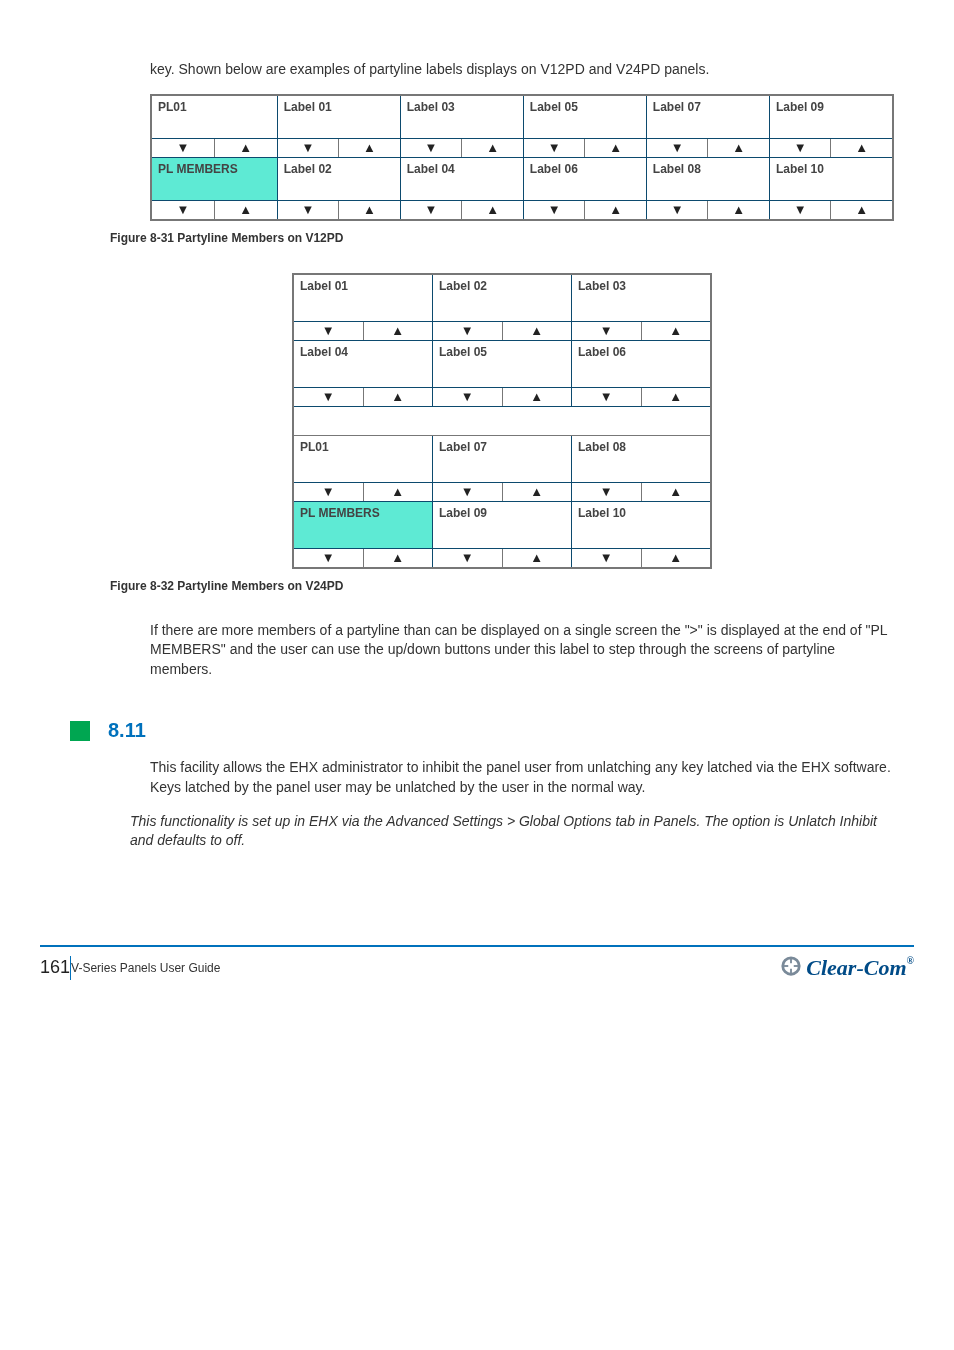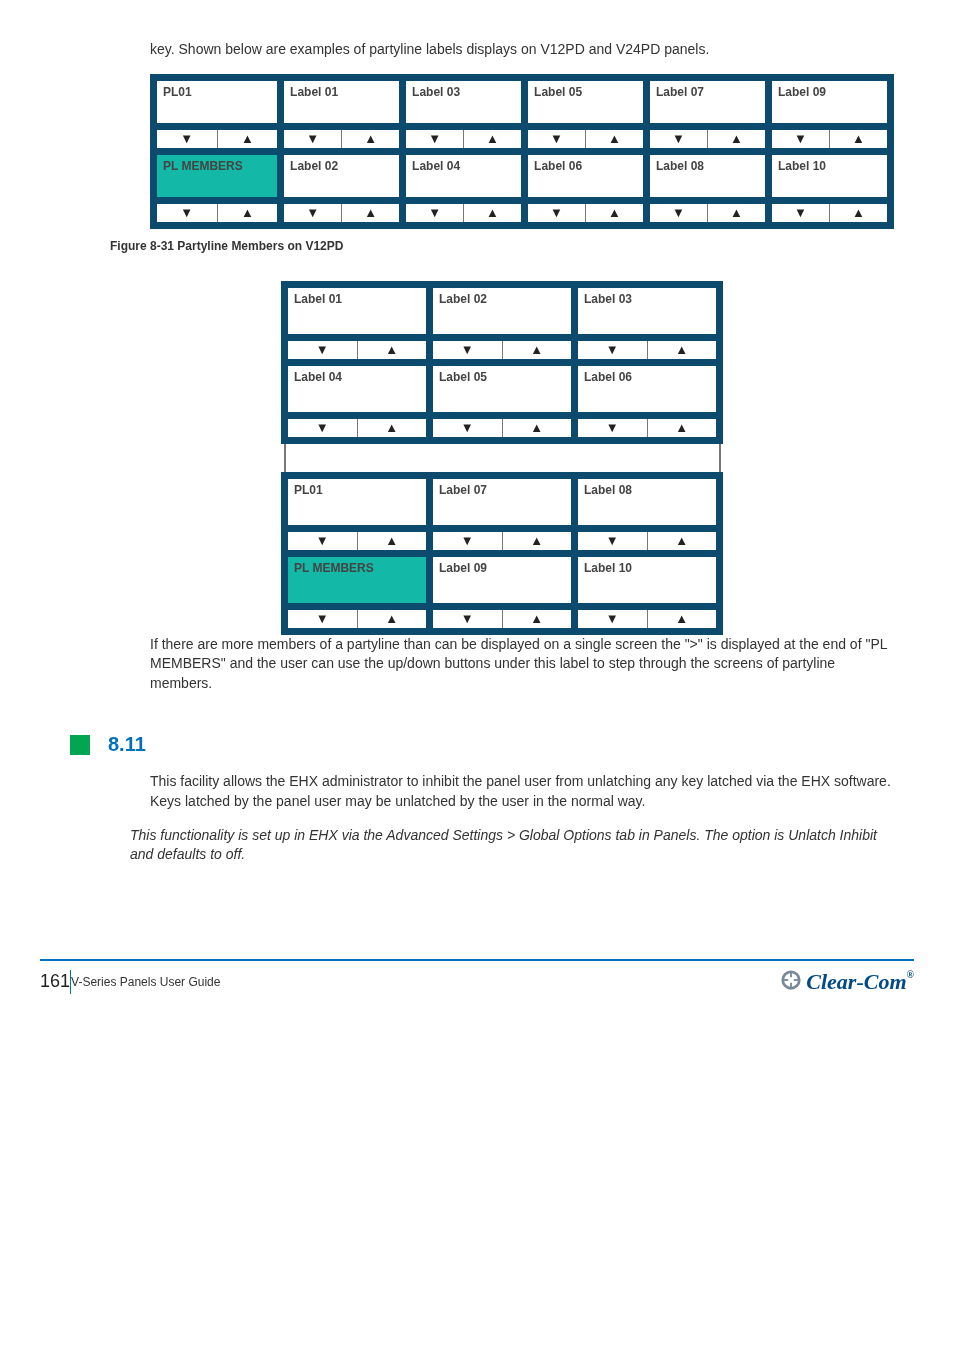--- a/index.html
+++ b/index.html
@@ -5,40 +5,40 @@
   body {
     margin: 0;
     padding: 0;
     background: #ffffff;
     font-family: Arial, Helvetica, sans-serif;
     font-size: 13px;
     color: #333;
     width: 954px;
   }
   .page {
-    padding: 40px 60px 20px 110px;
+    padding: 60px 60px 20px 110px;
     box-sizing: border-box;
   }
   .label-grid {
     border-collapse: collapse;
     border: 2px solid #777;
   }
   .label-grid td {
-    border: 7px solid #0c4a6e;
+    border: 1px solid #0c4a6e;
     padding: 4px 6px;
     vertical-align: top;
   }
   .label-grid td.lbl {
     height: 34px;
     font-weight: bold;
     font-size: 12px;
     color: #444;
   }
   .label-grid td.pl {
-    background: #14b8a6;
+    background: #5eead4;
     font-weight: bold;
   }
   .label-grid td.arrow {
     padding: 0;
     height: 18px;
     text-align: center;
     vertical-align: middle;
     font-size: 13px;
     line-height: 18px;
     color:#222;
@@ -332,20 +332,21 @@
               <div class="arrows-inner">
                 <div class="half">▼</div>
                 <div class="half">▲</div>
               </div>
             </td>
       </tr>
     </tbody>
       </table>
   </div>
 
+  <p class="caption">Figure 8-32 Partyline Members on V24PD</p>
 
   <p class="body-text" style="margin-left:40px;">If there are more members of a partyline than can be displayed on a single screen the "&gt;" is displayed at the end of "PL MEMBERS" and the user can use the up/down buttons under this label to step through the screens of partyline members.</p>
 
   <div class="h2" style="margin-left:-40px;">
     <span class="swatch"></span>
     <span>8.11</span>
     <span style="width:14px;"></span>
   </div>
 
   <p class="body-text" style="margin-left:40px;">This facility allows the EHX administrator to inhibit the panel user from unlatching any key latched via the EHX software. Keys latched by the panel user may be unlatched by the user in the normal way.</p>

